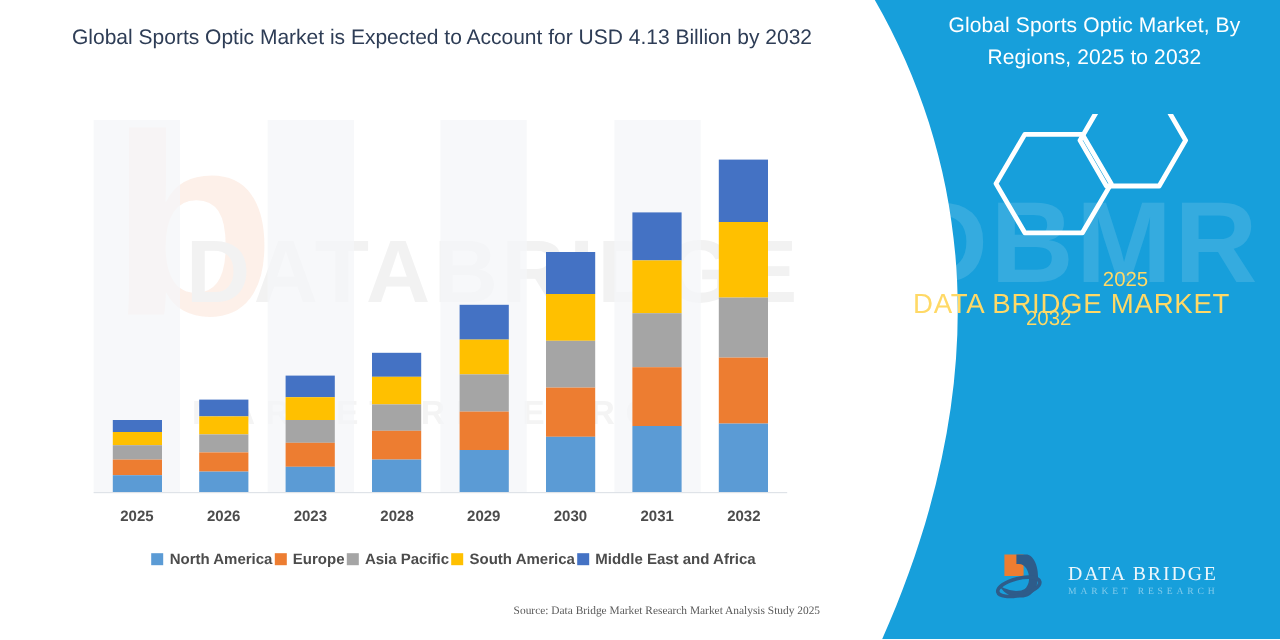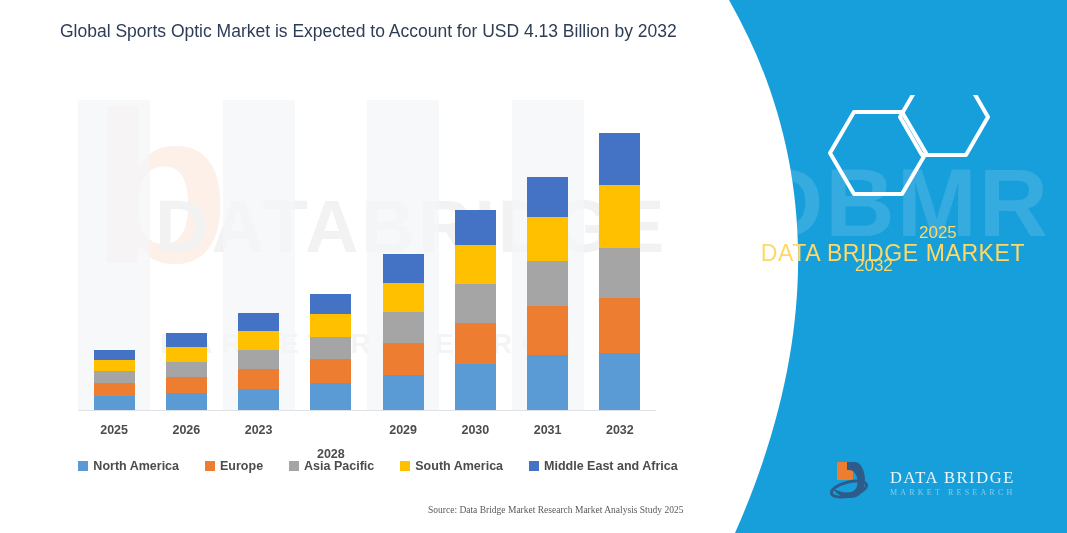--- a/index.html
+++ b/index.html
@@ -85,21 +85,21 @@
   .seg{width:100%;display:block;}
 
   .xlabels{position:absolute;left:78px;top:423px;width:578px;height:20px;}
   .xlabel{
     position:absolute;width:72px;text-align:center;
     font-size:12.5px;font-weight:bold;color:#4c4c4c;
   }
 
   .legend{
     position:absolute;left:78px;top:455px;width:600px;height:22px;
-    display:flex;align-items:center;justify-content:center;gap:26px;
+    display:flex;align-items:center;justify-content:center;gap:2px;
     white-space:nowrap;
   }
   .legend-item{display:flex;align-items:center;gap:5px;}
   .legend-swatch{width:10px;height:10px;display:inline-block;}
   .legend-label{font-size:12.5px;font-weight:bold;color:#4c4c4c;}
 
   .footer{position:absolute;left:0;top:505px;width:712px;height:20px;}
   .foot-left{
     position:absolute;left:72px;top:0;font-size:9.5px;color:#5a5a5a;
     font-family:"Liberation Serif",serif;
@@ -185,21 +185,21 @@
           <div class="seg" title="Asia Pacific 2032" style="height: 50px; background: rgb(165, 165, 165);"></div>
           <div class="seg" title="Europe 2032" style="height: 55px; background: rgb(237, 125, 49);"></div>
           <div class="seg" title="North America 2032" style="height: 57px; background: rgb(91, 155, 213);"></div>
         </div>
       </div>
 
     <div class="xlabels" id="xlabels">
         <span class="xlabel" style="left: 0.125px;">2025</span>
         <span class="xlabel" style="left: 72.375px;">2026</span>
         <span class="xlabel" style="left: 144.625px;">2023</span>
-        <span class="xlabel" style="left: 216.875px; margin-top: 24px;">2028</span>
+        <span class="xlabel" style="left: 216.875px;">2028</span>
         <span class="xlabel" style="left: 289.125px;">2029</span>
         <span class="xlabel" style="left: 361.375px;">2030</span>
         <span class="xlabel" style="left: 433.625px;">2031</span>
         <span class="xlabel" style="left: 505.875px;">2032</span>
       </div>
 
     <div class="legend" id="legend">
         <span class="legend-item">
           <span class="legend-swatch" style="background: rgb(91, 155, 213);"></span>
           <span class="legend-label">North America</span>
@@ -227,20 +227,21 @@
     </div>
   </div>
 
   <div id="rightPanel">
     <svg class="bg" viewBox="0 0 360 533" preserveAspectRatio="none">
       <path id="curvePath" d="M 22 0 C 108 150, 118 330, 28 533 L 360 533 L 360 0 Z" fill="#179FDB"></path>
     </svg>
 
     <div class="rp-watermark">DBMR</div>
 
+    <div class="rp-title">Global Sports Optic Market, By Regions, 2025 to 2032</div>
 
     <div class="hexwrap">
       <svg width="300" height="130" viewBox="0 0 300 130">
         <polygon points="92,17 140,17 164,58 140,99 92,99 68,58" fill="none" stroke="#ffffff" stroke-width="4" stroke-linejoin="round"></polygon>
         <polygon points="160,-16 204,-16 226,22 204,60 160,60 138,22" fill="none" stroke="#ffffff" stroke-width="4" stroke-linejoin="round"></polygon>
       </svg>
       <span class="hex-label" id="hexLabel2032">2032</span>
       <span class="hex-label" id="hexLabel2025">2025</span>
     </div>
 

